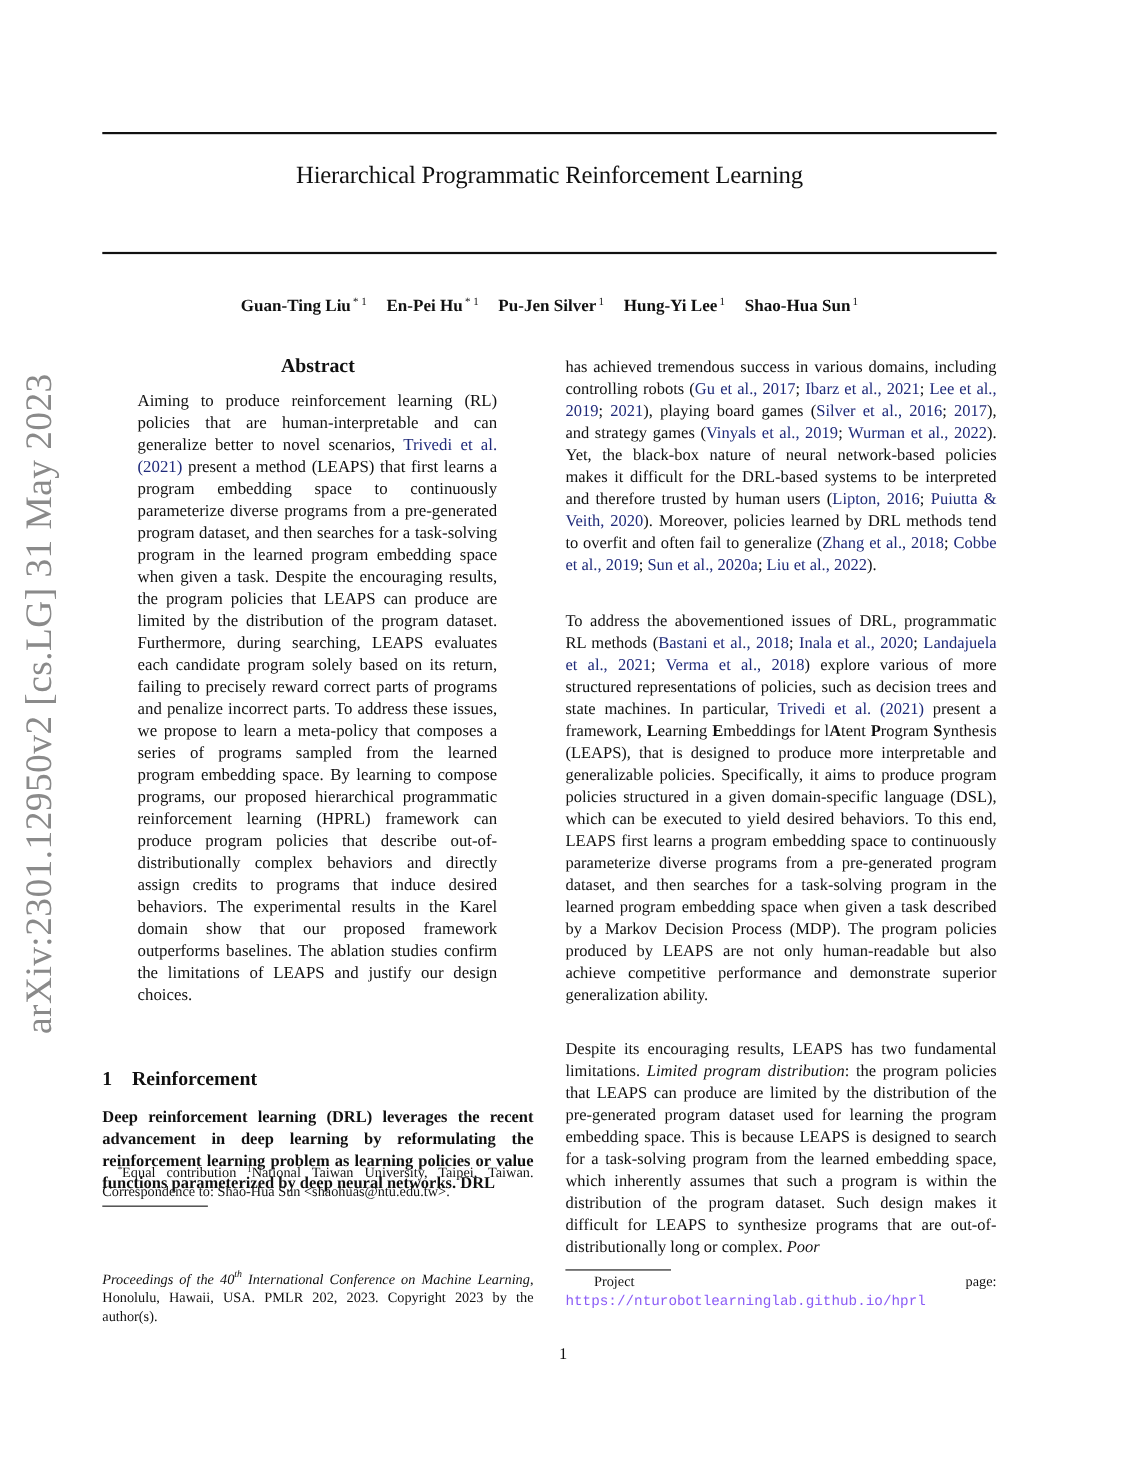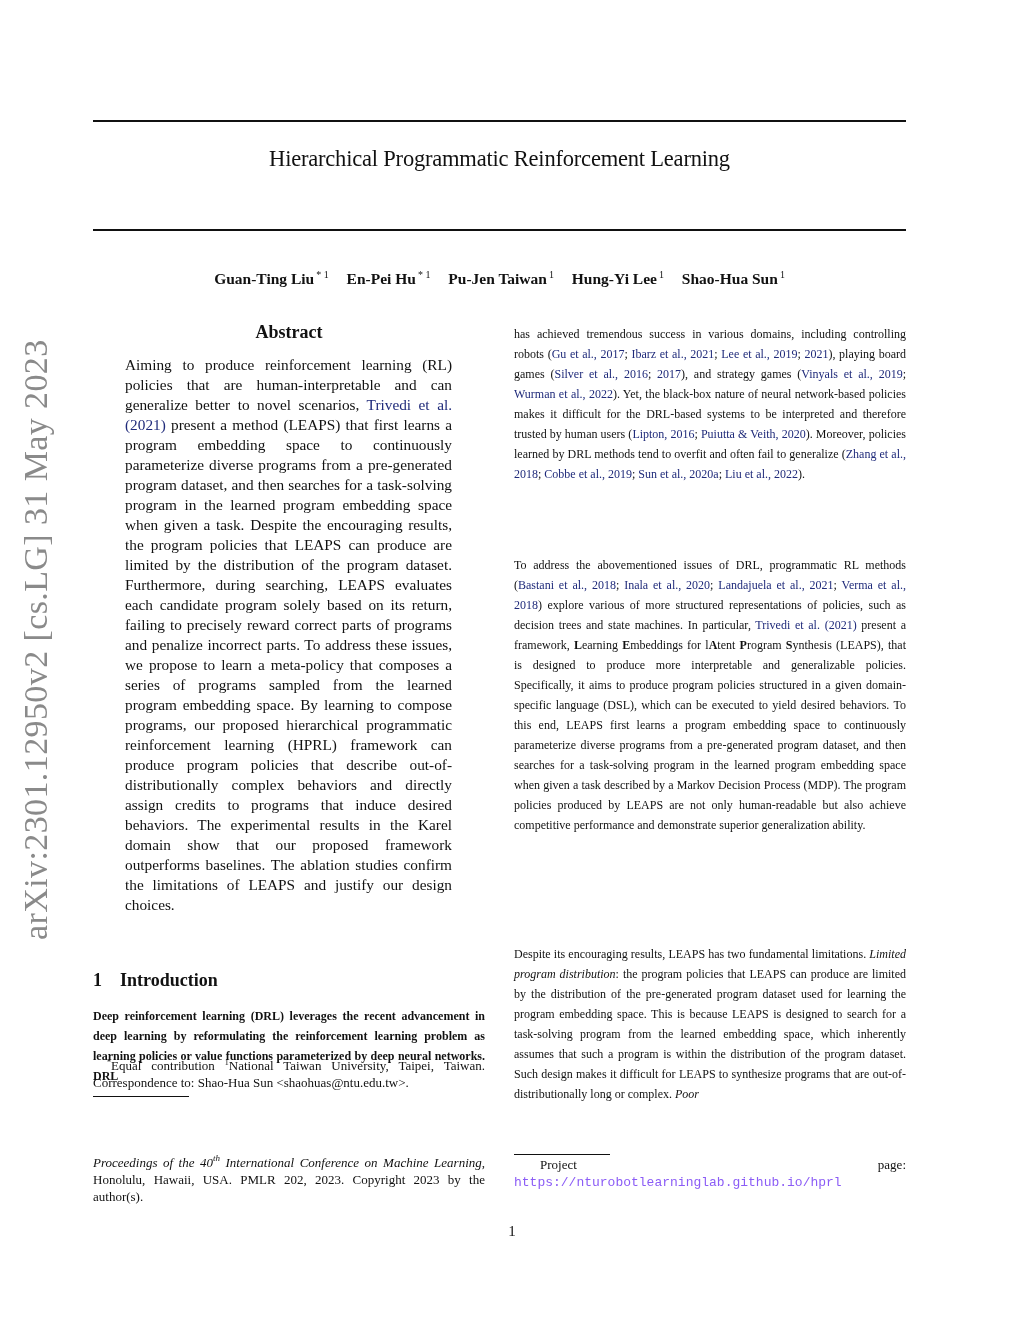--- a/index.html
+++ b/index.html
@@ -17,21 +17,21 @@
   .authors {
     position: absolute; top: 264px; left: 93px; width: 813px; text-align: center;
     font-weight: bold; font-size: 15.5px; line-height: 22px;
   }
   .authors .author { margin: 0 7px; }
   .authors sup { font-weight: normal; font-size: 10px; vertical-align: 6px; margin-left: 2px; }
   .arxiv-id {
     position: absolute; left: 17px; top: 940px; transform-origin: 0 0; transform: rotate(-90deg);
     font-size: 34px; color: #8a8a8a; white-space: nowrap; letter-spacing: 0.4px;
   }
-  .col { position: absolute; font-size: 12px; line-height: 20px; text-align: justify; }
+  .col { position: absolute; font-size: 15px; line-height: 20px; text-align: justify; }
   .col-left { left: 93px; width: 392px; font-weight: bold; }
   .col-right { left: 514px; width: 392px; }
   .abstract-heading {
     position: absolute; top: 322px; left: 93px; width: 392px; text-align: center;
     font-weight: bold; font-size: 18px;
   }
   .abstract-body { position: absolute; top: 355px; left: 125px; width: 327px; font-size: 15.3px; line-height: 20px; text-align: justify; hyphens: manual; }
   .section-heading { position: absolute; top: 970px; left: 93px; font-weight: bold; font-size: 18px; }
   .section-heading .num { margin-right: 18px; }
   .intro-body { top: 1006px; }
@@ -53,31 +53,31 @@
 
 <div class="rule top"></div>
 <div class="title">
   <div>Hierarchical Programmatic Reinforcement Learning</div>
 </div>
 <div class="rule bottom"></div>
 
 <div class="authors">
   <span class="author"><span>Guan-Ting Liu</span><sup>* 1</sup></span>
   <span class="author"><span>En-Pei Hu</span><sup>* 1</sup></span>
-  <span class="author"><span>Pu-Jen Taiwan</span><sup>1</sup></span>
+  <span class="author"><span>Pu-Jen Silver</span><sup>1</sup></span>
   <span class="author"><span>Hung-Yi Lee</span><sup>1</sup></span>
   <span class="author"><span>Shao-Hua Sun</span><sup>1</sup></span>
 </div>
 
 <div class="arxiv-id">arXiv:2301.12950v2  [cs.LG]  31 May 2023</div>
 
 <div class="abstract-heading">Abstract</div>
 <div class="abstract-body"><span>Aiming to produce reinforcement learning (RL) policies that are human-interpretable and can generalize better to novel scenarios, </span><a class="link">Trivedi et al. (2021)</a><span> present a method (LEAPS) that first learns a program embedding space to continuously parameterize diverse programs from a pre-generated program dataset, and then searches for a task-solving program in the learned program embedding space when given a task. Despite the encouraging results, the program policies that LEAPS can produce are limited by the distribution of the program dataset. Furthermore, during searching, LEAPS evaluates each candidate program solely based on its return, failing to precisely reward correct parts of programs and penalize incorrect parts. To address these issues, we propose to learn a meta-policy that composes a series of programs sampled from the learned program embedding space. By learning to compose programs, our proposed hierarchical programmatic reinforcement learning (HPRL) framework can produce program policies that describe out-of-distributionally complex behaviors and directly assign credits to programs that induce desired behaviors. The experimental results in the Karel domain show that our proposed framework outperforms baselines. The ablation studies confirm the limitations of LEAPS and justify our design choices.</span></div>
 
-<div class="section-heading"><span class="num">1</span><span>Introduction</span></div>
+<div class="section-heading"><span class="num">1</span><span>Reinforcement</span></div>
 
 <div class="col col-left intro-body">Deep reinforcement learning (DRL) leverages the recent advancement in deep learning by reformulating the reinforcement learning problem as learning policies or value functions parameterized by deep neural networks.  DRL</div>
 
 <div class="fn-rule fn-left-rule"></div>
 <div class="footnote fn-equal"><sup>*</sup><span>Equal contribution </span><sup>1</sup><span>National Taiwan University, Taipei, Taiwan. Correspondence to: Shao-Hua Sun &lt;shaohuas@ntu.edu.tw&gt;.</span></div>
 <div class="footnote proceedings"><span class="ital">Proceedings of the 40</span><sup class="ital" style="font-size:9px;vertical-align:6px">th</sup><span class="ital"> International Conference on Machine Learning</span><span>, Honolulu, Hawaii, USA. PMLR 202, 2023. Copyright 2023 by the author(s).</span></div>
 
 <div class="col col-right" style="top:324px"><span>has achieved tremendous success in various domains, including controlling robots (</span><a class="link">Gu et al., 2017</a>; <a class="link">Ibarz et al., 2021</a>; <a class="link">Lee et al., 2019</a>; <a class="link">2021</a><span>), playing board games (</span><a class="link">Silver et al., 2016</a>; <a class="link">2017</a><span>), and strategy games (</span><a class="link">Vinyals et al., 2019</a>; <a class="link">Wurman et al., 2022</a><span>).  Yet, the black-box nature of neural network-based policies makes it difficult for the DRL-based systems to be interpreted and therefore trusted by human users (</span><a class="link">Lipton, 2016</a>; <a class="link">Puiutta &amp; Veith, 2020</a><span>). Moreover, policies learned by DRL methods tend to overfit and often fail to generalize (</span><a class="link">Zhang et al., 2018</a>; <a class="link">Cobbe et al., 2019</a>; <a class="link">Sun et al., 2020a</a>; <a class="link">Liu et al., 2022</a><span>).</span></div>
 
 <div class="col col-right" style="top:555px"><span>To address the abovementioned issues of DRL, programmatic RL methods (</span><a class="link">Bastani et al., 2018</a>; <a class="link">Inala et al., 2020</a>; <a class="link">Landajuela et al., 2021</a>; <a class="link">Verma et al., 2018</a><span>) explore various of more structured representations of policies, such as decision trees and state machines.  In particular, </span><a class="link">Trivedi et al. (2021)</a><span> present a framework, </span><b>L</b><span>earning </span><b>E</b><span>mbeddings for l</span><b>A</b><span>tent </span><b>P</b><span>rogram </span><b>S</b><span>ynthesis</span><span> (LEAPS), that is designed to produce more interpretable and generalizable policies. Specifically, it aims to produce program policies structured in a given domain-specific language (DSL), which can be executed to yield desired behaviors.  To this end, LEAPS first learns a program embedding space to continuously parameterize diverse programs from a pre-generated program dataset, and then searches for a task-solving program in the learned program embedding space when given a task described by a Markov Decision Process (MDP). The program policies produced by LEAPS are not only human-readable but also achieve competitive performance and demonstrate superior generalization ability.</span></div>

